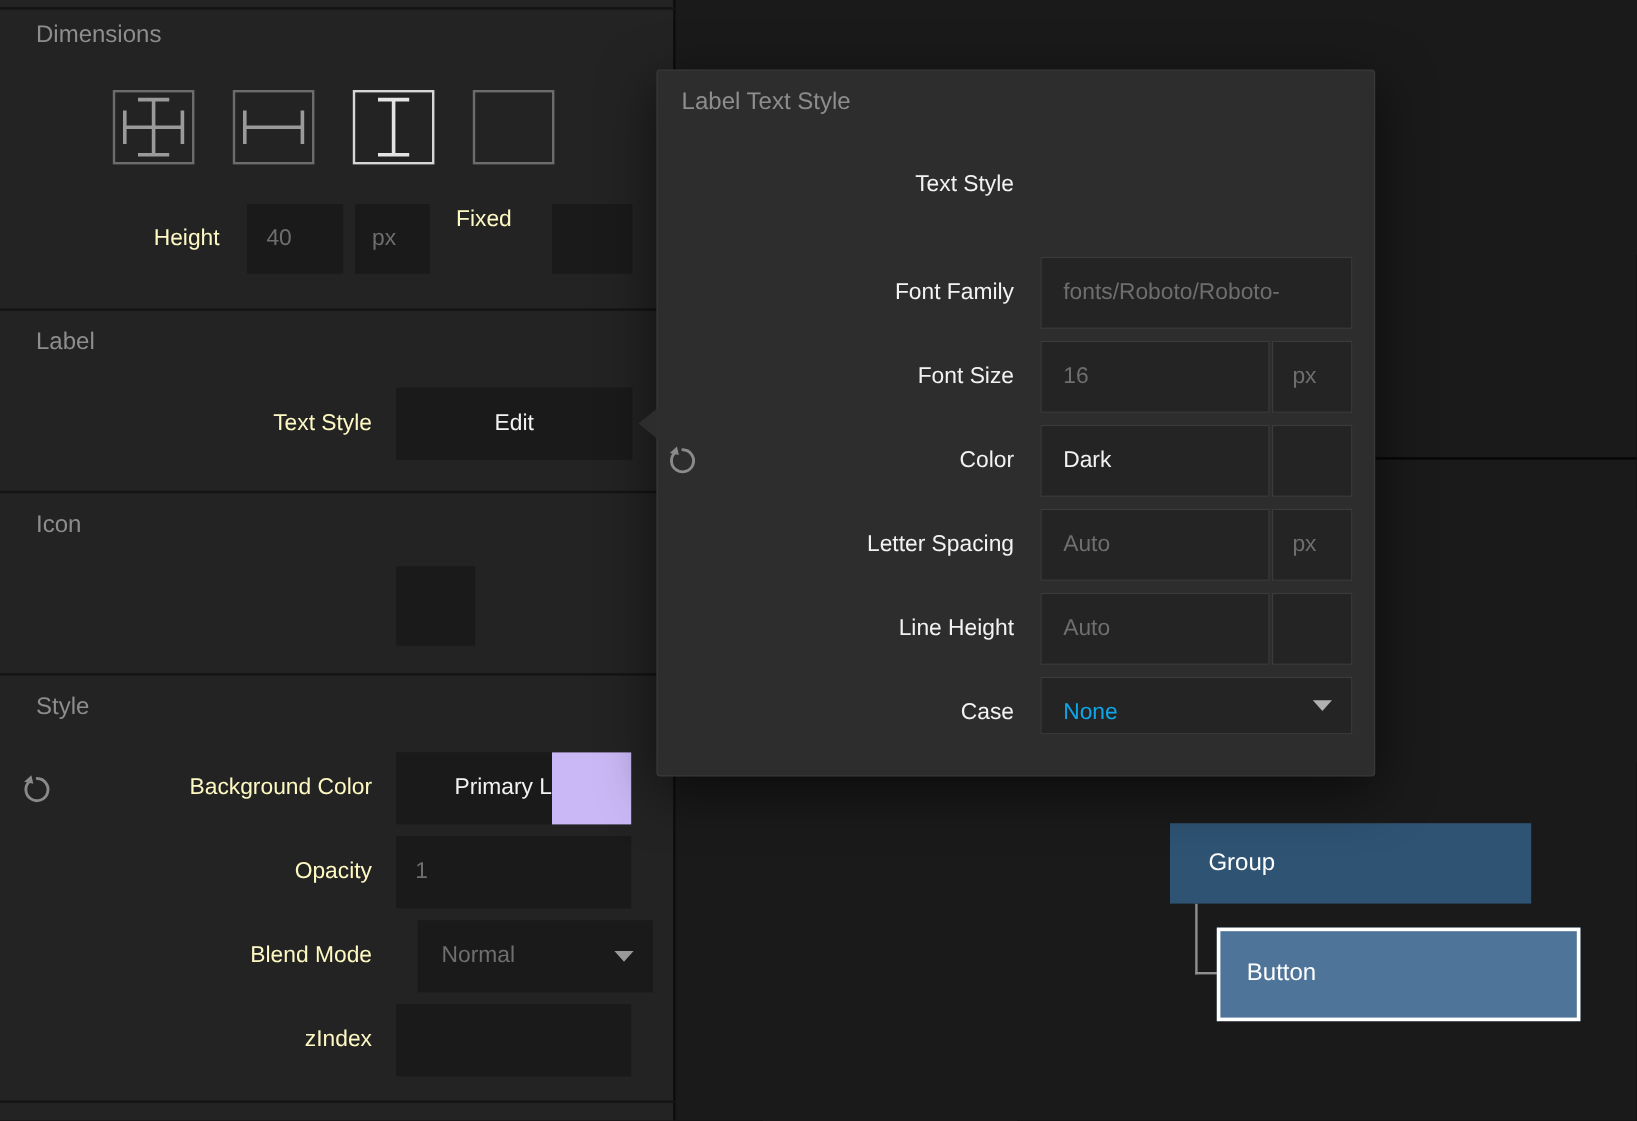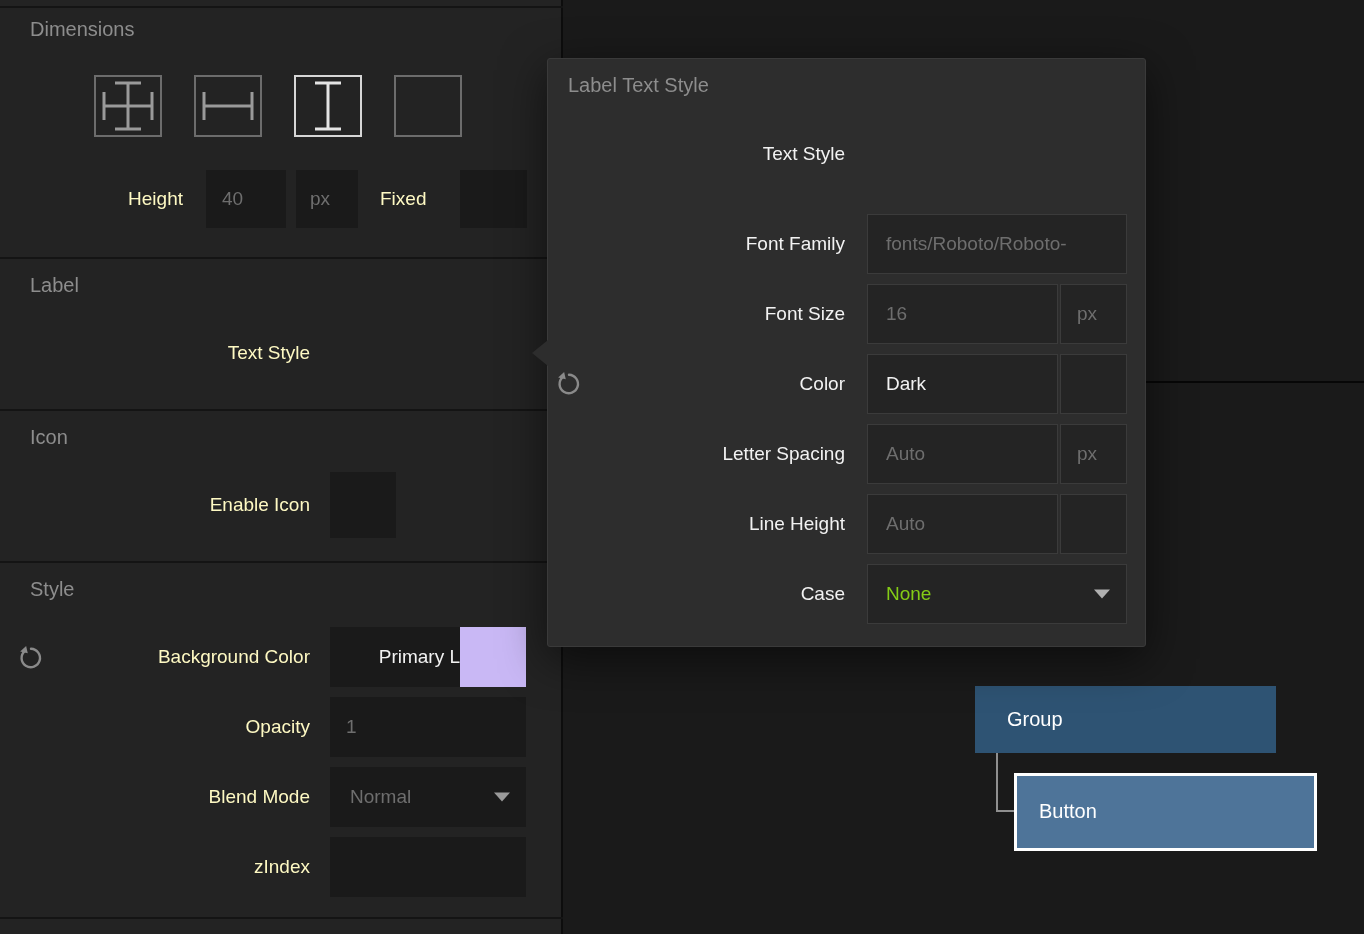--- a/index.html
+++ b/index.html
@@ -36,21 +36,21 @@
   
   .popover{position:absolute;left:547px;top:58px;width:599px;height:589px;background:#2d2d2d;border:1px solid #3a3a3a;border-radius:3px;box-shadow:0 12px 45px rgba(0,0,0,.55)}
   .popover .caret{position:absolute;left:-16px;top:281px;width:0;height:0;border-top:13px solid transparent;border-bottom:13px solid transparent;border-right:16px solid #2d2d2d}
   .pop-title{position:absolute;left:20px;top:15px;color:#8d8d8d;font-size:20px;white-space:nowrap}
   .pop-lbl{position:absolute;right:300px;color:#f2f2f2;font-size:19px;line-height:60px;white-space:nowrap}
   .pop-input{position:absolute;left:319px;height:60px;background:#242424;border:1px solid #3b3b3b;color:#6e6e6e;font-size:19px;padding:0 18px;font-family:inherit;outline:0}
   .pop-input.w-full{width:260px}
   .pop-input.w-split{width:191px}
   .pop-input.lit{color:#f2f2f2}
   .unit-box{position:absolute;left:512px;width:67px;height:60px;background:#242424;border:1px solid #3b3b3b;color:#6e6e6e;font-size:19px;line-height:58px;padding-left:16px;overflow:hidden}
-  .pop-select{position:absolute;left:319px;width:260px;height:60px;background:#242424;border:1px solid #3b3b3b;color:#84cc16;font-size:19px;line-height:58px;padding-left:18px;cursor:pointer}
+  .pop-select{position:absolute;left:319px;width:260px;height:48px;background:#242424;border:1px solid #3b3b3b;color:#0ea5e9;font-size:19px;line-height:58px;padding-left:18px;cursor:pointer}
   .pop-select .chev{border-top-color:#b0b0b0}
 
   
   .frame-edge{position:absolute;left:1146px;top:381px;width:218px;height:2px;background:#070707}
   .group-node{position:absolute;left:975px;top:686px;width:301px;height:67px;line-height:67px;padding-left:32px;color:#fff;font-size:20px;cursor:pointer}
   .button-node{position:absolute;left:1014px;top:773px;width:303px;height:78px;line-height:71px;padding-left:22px;color:#fff;font-size:20px;border:3px solid #fff;cursor:pointer}
   .conn-v{position:absolute;left:996px;top:753px;width:2px;height:59px;background:#8f8f8f}
   .conn-h{position:absolute;left:996px;top:810px;width:19px;height:2px;background:#8f8f8f}
 </style>
 </head>
@@ -94,32 +94,32 @@
         <line class="stroke" x1="19" y1="52" x2="45" y2="52"></line>
       </svg>
     </button>
     <button class="size-btn" style="left:394px">
       <svg viewBox="0 0 64 58"></svg>
     </button>
 
     <div class="lbl" style="left:60px;width:123px;top:170px;line-height:58px">Height</div>
     <input class="field" style="left: 206px; top: 170px; width: 80px; height: 58px;" value="40">
     <div class="box muted-text" style="left:296px;top:170px;width:62px;height:58px;font-size:19px;line-height:58px;padding-left:14px">px</div>
-    <div class="lbl" style="left:380px;top:170px;line-height:58px;text-align:center">Fixed</div>
+    <div class="lbl" style="left:380px;top:154px;line-height:58px;text-align:center">Fixed</div>
     <div class="checkbox" style="left:460px;top:170px;width:67px;height:58px"></div>
 
     <div class="divider" style="top:257px"></div>
 
     <div class="sec-title" style="left:30px;top:274px">Label</div>
     <div class="lbl" style="left:60px;width:250px;top:323px;line-height:60px">Text Style</div>
+    <button class="btn" style="left:330px;top:323px;width:197px;height:60px">Edit</button>
 
     <div class="divider" style="top:409px"></div>
 
     <div class="sec-title" style="left:30px;top:426px">Icon</div>
-    <div class="lbl" style="left:60px;width:250px;top:472px;line-height:66px">Enable Icon</div>
     <div class="checkbox" style="left:330px;top:472px;width:66px;height:66px"></div>
 
     <div class="divider" style="top:561px"></div>
 
     <div class="sec-title" style="left:30px;top:578px">Style</div>
 
     <button class="reset-btn" style="left:18px;top:644px">
       <svg viewBox="0 0 24 24">
         <path d="M 6.2 5.6 A 8.5 8.5 0 1 0 12 3.5" fill="none" stroke="#8a8a8a" stroke-width="2.2" stroke-linecap="round"></path>
         <path d="M 7.5 1 L 2 6 L 9 7.5 Z" fill="#8a8a8a"></path>
@@ -127,21 +127,21 @@
     </button>
 
     <div class="lbl" style="left:60px;width:250px;top:627px;line-height:60px">Background Color</div>
     <button class="btn" style="left:330px;top:627px;width:130px;height:60px;text-align:right;padding-left:20px;overflow:hidden;white-space:nowrap">Primary L</button>
     <div class="swatch" style="left: 460px; top: 627px; width: 66px; height: 60px; background-color: rgb(201, 184, 245);"></div>
 
     <div class="lbl" style="left:60px;width:250px;top:697px;line-height:60px">Opacity</div>
     <input class="field" style="left: 330px; top: 697px; width: 196px; height: 60px;" value="1">
 
     <div class="lbl" style="left:60px;width:250px;top:767px;line-height:60px">Blend Mode</div>
-    <div class="selectbox" style="left:330px;top:767px;width:196px;height:60px">
+    <div class="selectbox" style="left:348px;top:767px;width:196px;height:60px">
       <span>Normal</span>
       <span class="chev"></span>
     </div>
 
     <div class="lbl" style="left:60px;width:250px;top:837px;line-height:60px">zIndex</div>
     <input class="field" style="left: 330px; top: 837px; width: 196px; height: 60px;" value="">
 
     <div class="divider" style="top:917px"></div>
   </div>
 

